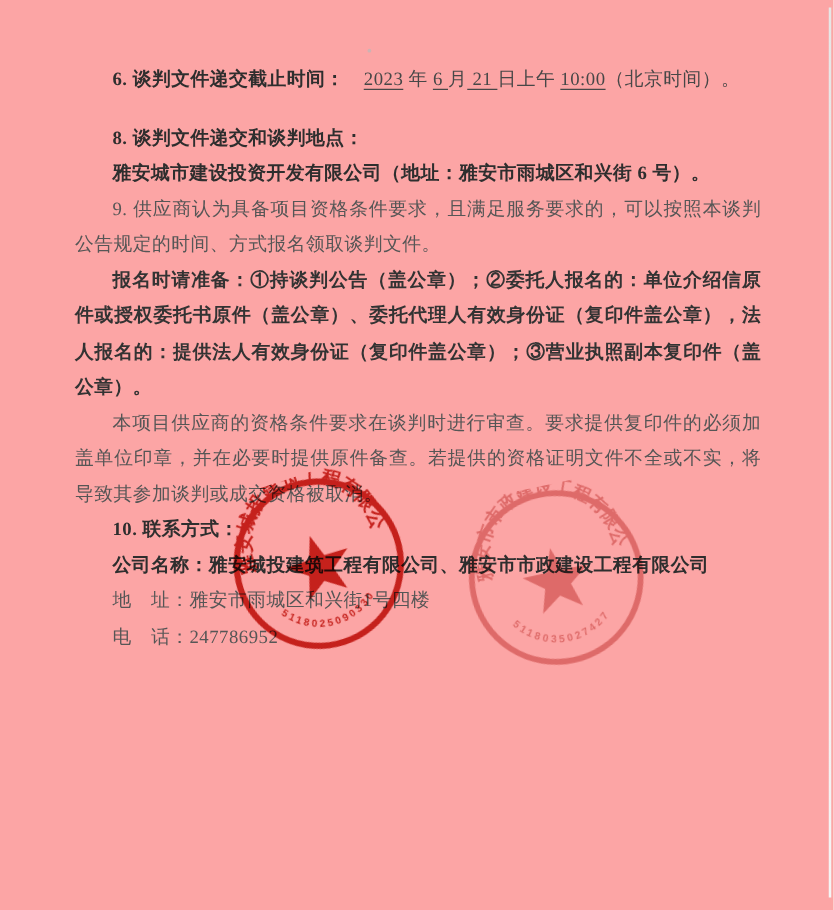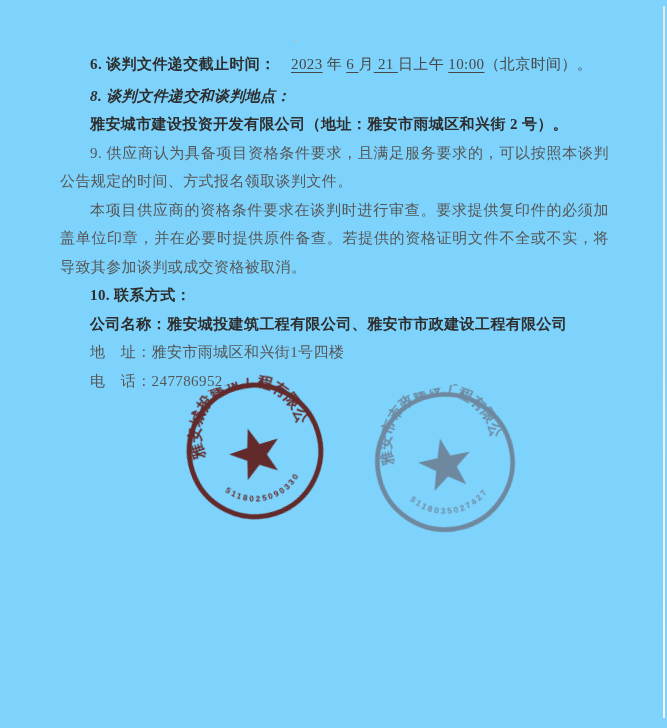--- a/index.html
+++ b/index.html
@@ -1,19 +1,19 @@
 <!DOCTYPE html>
 <html><head>
 <meta charset="utf-8">
 <style>
   html,body{margin:0;padding:0;background:#ffffff;}
   .page{
     position:relative;
     width:667px;height:728px;
-    background:#7dd3fc;
+    background:#fca5a5;
     overflow:hidden;
     font-family:"Liberation Serif","DejaVu Serif",serif;
   }
   .scan-edge{
     position:absolute;top:6px;right:2px;width:2px;height:712px;
     background:linear-gradient(#e6e6e6,#efefef 60%,#f5f5f5);
   }
   .scan-dot{
     position:absolute;left:294px;top:39px;width:3px;height:3px;
     border-radius:50%;background:#b9b9b9;opacity:.7;
@@ -25,21 +25,21 @@
     margin:0;
     font-size:15px;
     line-height:28.5px;
     letter-spacing:.4px;
     color:#474747;
     text-indent:30px;
     text-align:justify;
     text-justify:inter-character;
   }
   .para.gap-lg{margin-top:10px;}
-  .para.gap-sm{margin-top:3px;font-style:italic;}
+  .para.gap-sm{margin-top:18px;}
   .b{
     font-weight:700;
     color:#2e2e2e;
   }
   .para.heavy{font-weight:700;color:#333333;}
   .para.light{color:#565656;}
   .u{
     text-decoration:underline;
     text-underline-offset:3px;
     text-decoration-thickness:1px;
@@ -70,22 +70,23 @@
 <body>
 
 <div class="page">
 
   <div class="scan-edge"></div>
   <div class="scan-dot"></div>
 
   <div class="content">
     <p class="para"><span class="b">6. 谈判文件递交截止时间：</span><span>　</span><span class="u">2023</span><span> 年 </span><span class="u"> 6 </span><span>月</span><span class="u"> 21 </span><span>日上午 </span><span class="u">10:00</span><span>（北京时间）。</span></p>
     <p class="para gap-sm"><span class="b">8. 谈判文件递交和谈判地点：</span></p>
-    <p class="para"><span class="b">雅安城市建设投资开发有限公司（地址：雅安市雨城区和兴街 2 号）。</span></p>
+    <p class="para"><span class="b">雅安城市建设投资开发有限公司（地址：雅安市雨城区和兴街 6 号）。</span></p>
     <p class="para light"><span>9. 供应商认为具备项目资格条件要求，且满足服务要求的，可以按照本谈判公告规定的时间、方式报名领取谈判文件。</span></p>
+    <p class="para heavy"><span>报名时请准备：①持谈判公告（盖公章）；②委托人报名的：单位介绍信原件或授权委托书原件（盖公章）、委托代理人有效身份证（复印件盖公章），法人报名的：提供法人有效身份证（复印件盖公章）；③营业执照副本复印件（盖公章）。</span></p>
     <p class="para light"><span>本项目供应商的资格条件要求在谈判时进行审查。要求提供复印件的必须加盖单位印章，并在必要时提供原件备查。若提供的资格证明文件不全或不实，将导致其参加谈判或成交资格被取消。</span></p>
     <p class="para"><span class="b">10. 联系方式：</span></p>
     <p class="para"><span class="b">公司名称：雅安城投建筑工程有限公司、雅安市市政建设工程有限公司</span></p>
     <p class="para light"><span>地　址：雅安市雨城区和兴街1号四楼</span></p>
     <p class="para light"><span>电　话：247786952</span></p>
   </div>
 
   <svg class="stamp stamp-left" viewBox="0 0 160 160">
     <defs>
       <path id="arcTopL" d="M25.8,70.4 A55,55 0 1 1 134.2,70.4" fill="none"></path>

